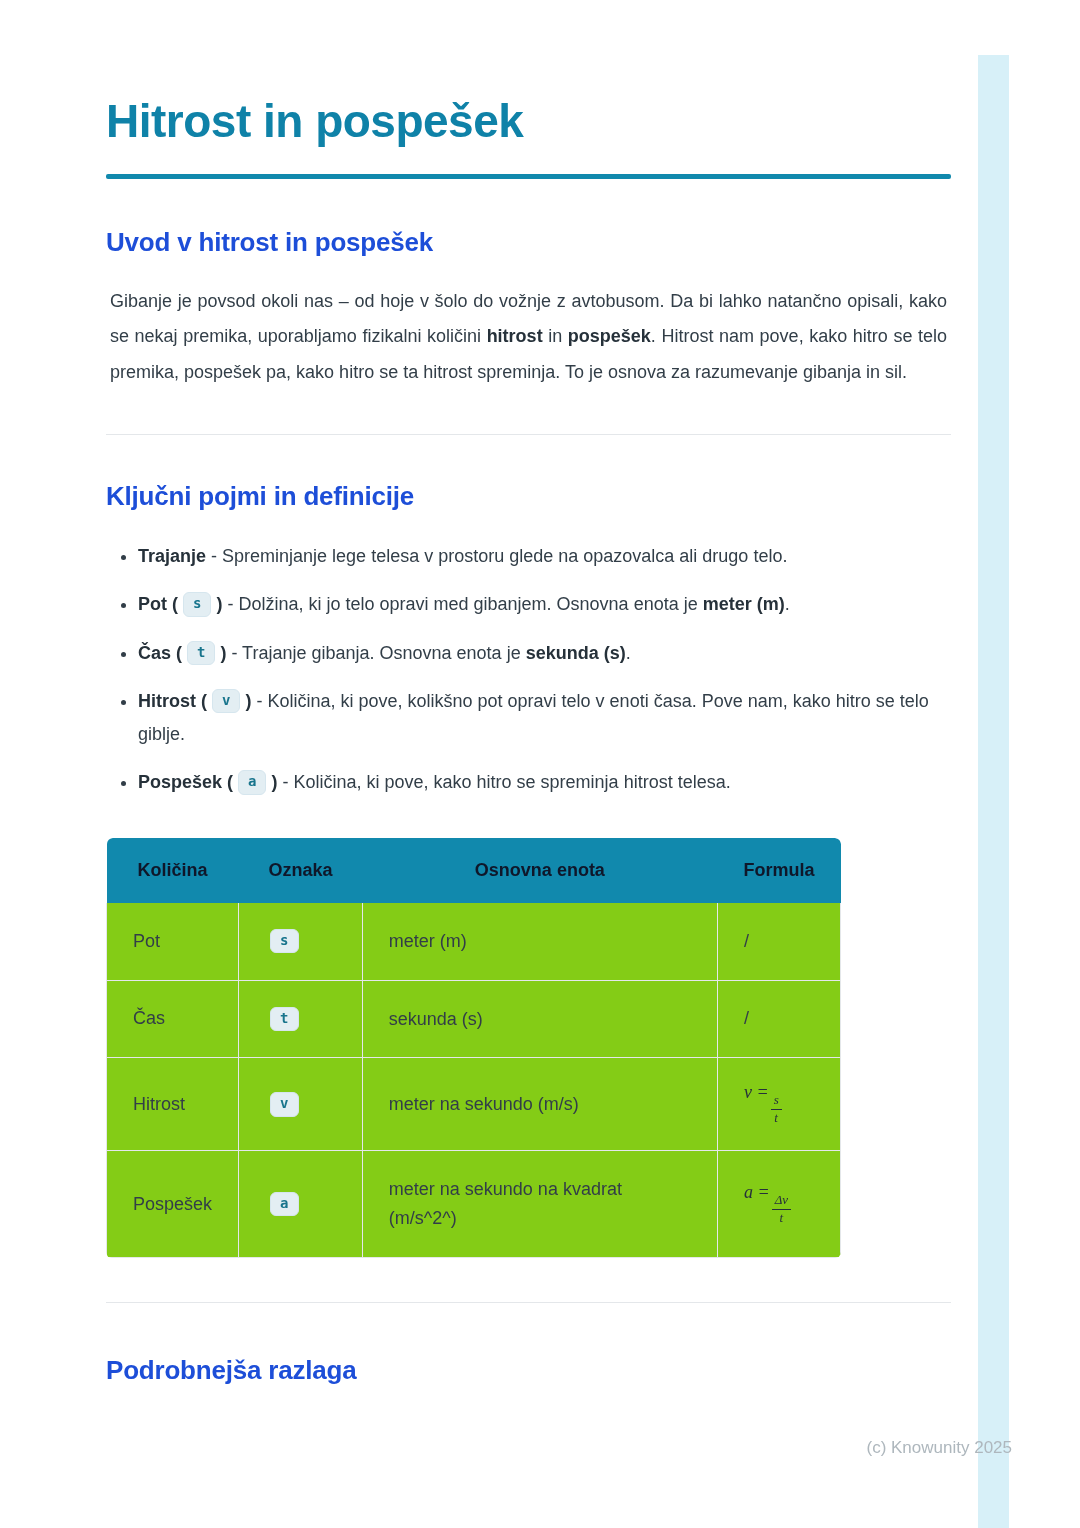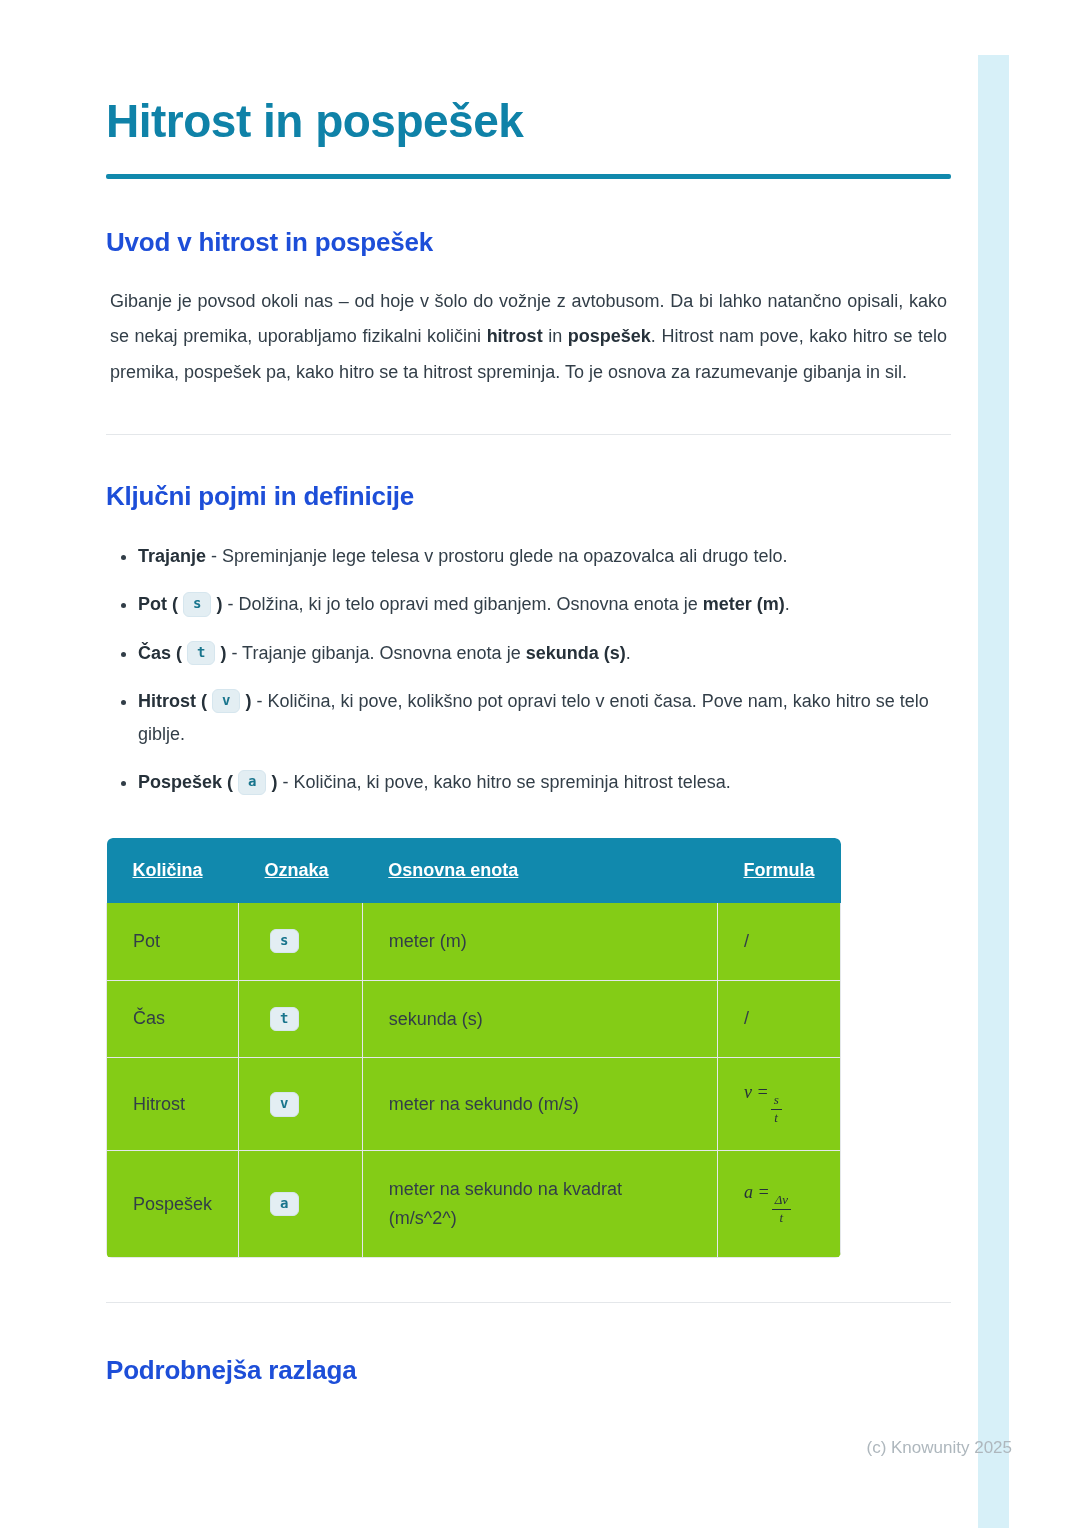--- a/index.html
+++ b/index.html
@@ -90,26 +90,25 @@
   }
   .def-table {
     margin-top: 38px;
     width: 735px;
     border-collapse: collapse;
     border-radius: 6px;
     overflow: hidden;
   }
   .def-table th {
     background: #1189ad;
-    color: #ffffff;
+    color: #0f172a;
     font-size: 18px;
     font-weight: 700;
-    text-align: left;
+    text-align: center;
     padding: 22px 26px;
-    text-decoration: underline;
   }
   .def-table th:first-child { border-top-left-radius: 6px; }
   .def-table th:last-child { border-top-right-radius: 6px; }
   .def-table td {
     background: #84cc16;
     border: 1px solid #e4e7ea;
     border-top: none;
     font-size: 18px;
     color: #323e48;
     padding: 24px 26px;

